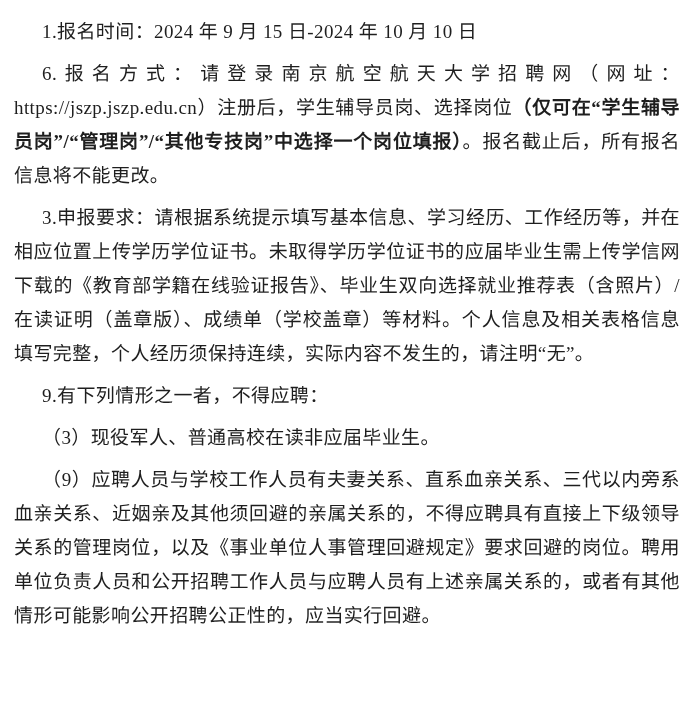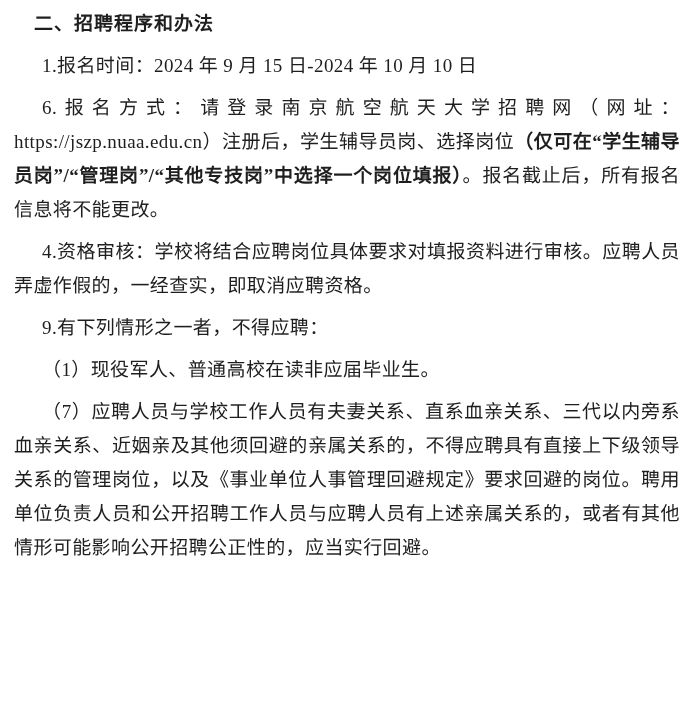--- a/index.html
+++ b/index.html
@@ -33,22 +33,21 @@
     letter-spacing: 0.4px;
   }
   .para .bold {
     font-weight: bold;
   }
 </style>
 </head>
 <body>
 
 <div class="doc">
-  <h2 class="heading">二、招聘程序和办法</h2>
   <div id="paragraphs">
       <p class="para"><span>1.报名时间：2024 年 9 月 15 日-2024 年 10 月 10 日</span></p>
-      <p class="para"><span>6.报名方式：请登录南京航空航天大学招聘网（网址：</span><span>https://jszp.nuaa.edu.cn</span><span>）注册后，学生辅导员岗、选择岗位</span><span class="bold">（仅可在“学生辅导员岗”/“管理岗”/“其他专技岗”中选择一个岗位填报）</span><span>。报名截止后，所有报名信息将不能更改。</span></p>
-      <p class="para"><span>4.资格审核：学校将结合应聘岗位具体要求对填报资料进行审核。应聘人员弄虚作假的，一经查实，即取消应聘资格。</span></p>
+      <p class="para"><span>6.报名方式：请登录南京航空航天大学招聘网（网址：</span><span>https://jszp.jszp.edu.cn</span><span>）注册后，学生辅导员岗、选择岗位</span><span class="bold">（仅可在“学生辅导员岗”/“管理岗”/“其他专技岗”中选择一个岗位填报）</span><span>。报名截止后，所有报名信息将不能更改。</span></p>
+      <p class="para"><span>3.申报要求：请根据系统提示填写基本信息、学习经历、工作经历等，并在相应位置上传学历学位证书。未取得学历学位证书的应届毕业生需上传学信网下载的《教育部学籍在线验证报告》、毕业生双向选择就业推荐表（含照片）/在读证明（盖章版）、成绩单（学校盖章）等材料。个人信息及相关表格信息填写完整，个人经历须保持连续，实际内容不发生的，请注明“无”。</span></p>
       <p class="para"><span>9.有下列情形之一者，不得应聘：</span></p>
-      <p class="para"><span>（1）现役军人、普通高校在读非应届毕业生。</span></p>
-      <p class="para"><span>（7）应聘人员与学校工作人员有夫妻关系、直系血亲关系、三代以内旁系血亲关系、近姻亲及其他须回避的亲属关系的，不得应聘具有直接上下级领导关系的管理岗位，以及《事业单位人事管理回避规定》要求回避的岗位。聘用单位负责人员和公开招聘工作人员与应聘人员有上述亲属关系的，或者有其他情形可能影响公开招聘公正性的，应当实行回避。</span></p>
+      <p class="para"><span>（3）现役军人、普通高校在读非应届毕业生。</span></p>
+      <p class="para"><span>（9）应聘人员与学校工作人员有夫妻关系、直系血亲关系、三代以内旁系血亲关系、近姻亲及其他须回避的亲属关系的，不得应聘具有直接上下级领导关系的管理岗位，以及《事业单位人事管理回避规定》要求回避的岗位。聘用单位负责人员和公开招聘工作人员与应聘人员有上述亲属关系的，或者有其他情形可能影响公开招聘公正性的，应当实行回避。</span></p>
     </div>
 </div>
 
 </body></html>

